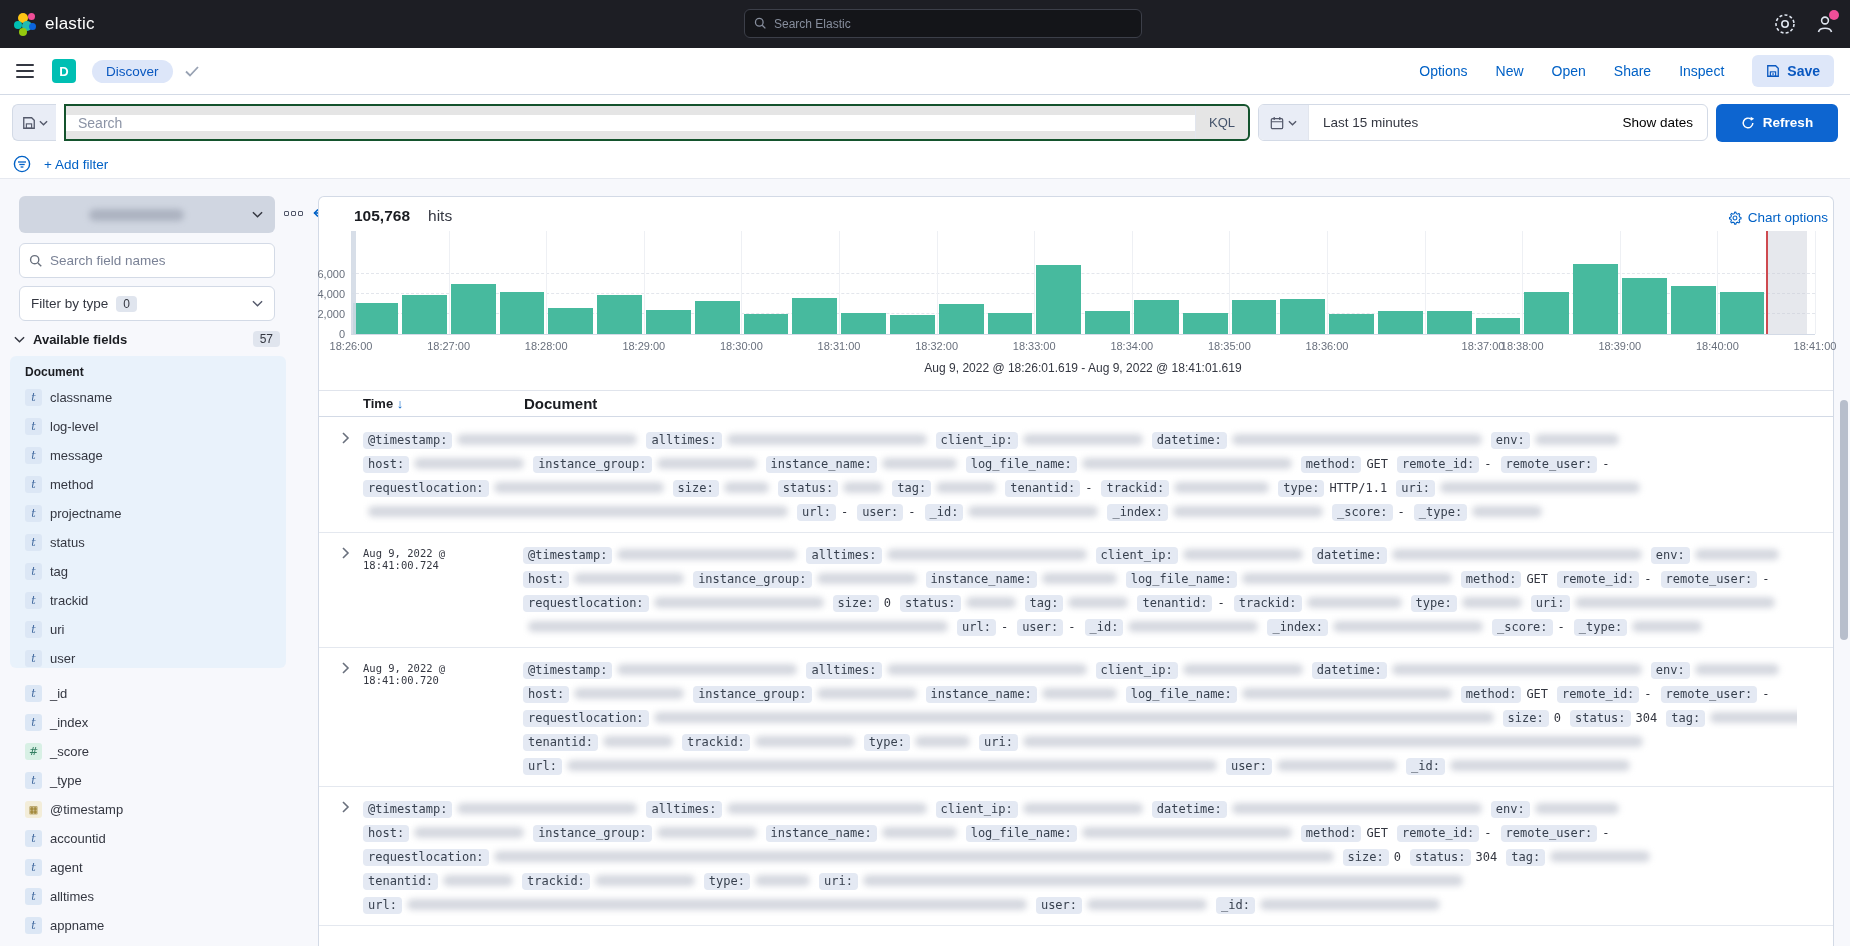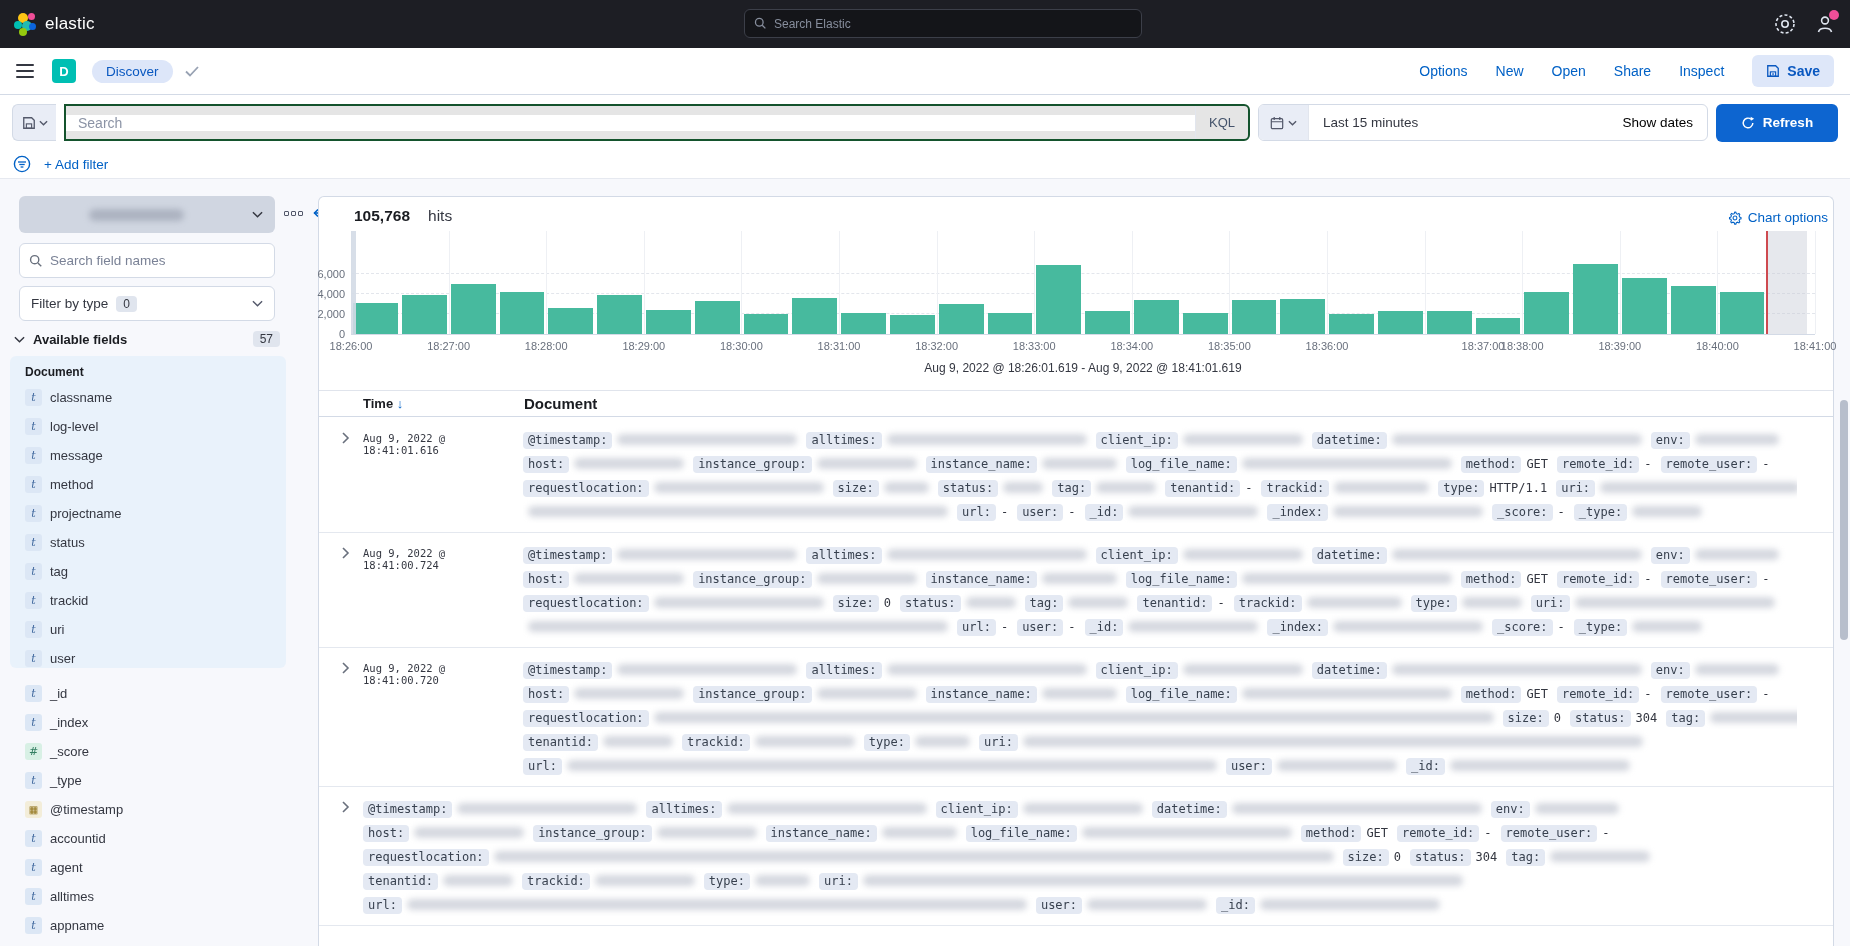--- a/index.html
+++ b/index.html
@@ -505,21 +505,20 @@
       </span>
       <span class="th-doc">Document</span>
     </div>
     <div class="rows">
         <div class="drow">
           <span class="expand">
             <svg width="9" height="12" viewBox="0 0 8 12">
               <polyline points="1.5,1 6.5,6 1.5,11" fill="none" stroke="#69707d" stroke-width="1.6"></polyline>
             </svg>
           </span>
-          <div class="rtime mono">Aug 9, 2022 @ 18:41:01.616</div>
           <div class="rdoc">
             <div class="dline"><span class="seg"><span class="chip">@timestamp:</span><span class="smudge" style="width: 180px;"></span></span><span class="seg"><span class="chip">alltimes:</span><span class="smudge" style="width: 200px;"></span></span><span class="seg"><span class="chip">client_ip:</span><span class="smudge" style="width: 120px;"></span></span><span class="seg"><span class="chip">datetime:</span><span class="smudge" style="width: 250px;"></span></span><span class="seg"><span class="chip">env:</span><span class="smudge" style="width: 84px;"></span></span></div>
             <div class="dline"><span class="seg"><span class="chip">host:</span><span class="smudge" style="width: 110px;"></span></span><span class="seg"><span class="chip">instance_group:</span><span class="smudge" style="width: 100px;"></span></span><span class="seg"><span class="chip">instance_name:</span><span class="smudge" style="width: 75px;"></span></span><span class="seg"><span class="chip">log_file_name:</span><span class="smudge" style="width: 210px;"></span></span><span class="seg"><span class="chip">method:</span><span class="segval">GET</span></span><span class="seg"><span class="chip">remote_id:</span><span class="segval">-</span></span><span class="seg"><span class="chip">remote_user:</span><span class="segval">-</span></span></div>
             <div class="dline"><span class="seg"><span class="chip">requestlocation:</span><span class="smudge" style="width: 170px;"></span></span><span class="seg"><span class="chip">size:</span><span class="smudge" style="width: 45px;"></span></span><span class="seg"><span class="chip">status:</span><span class="smudge" style="width: 40px;"></span></span><span class="seg"><span class="chip">tag:</span><span class="smudge" style="width: 60px;"></span></span><span class="seg"><span class="chip">tenantid:</span><span class="segval">-</span></span><span class="seg"><span class="chip">trackid:</span><span class="smudge" style="width: 95px;"></span></span><span class="seg"><span class="chip">type:</span><span class="segval">HTTP/1.1</span></span><span class="seg"><span class="chip">uri:</span><span class="smudge" style="width: 200px;"></span></span></div>
             <div class="dline"><span class="seg"><span class="smudge" style="width: 420px;"></span></span><span class="seg"><span class="chip">url:</span><span class="segval">-</span></span><span class="seg"><span class="chip">user:</span><span class="segval">-</span></span><span class="seg"><span class="chip">_id:</span><span class="smudge" style="width: 130px;"></span></span><span class="seg"><span class="chip">_index:</span><span class="smudge" style="width: 150px;"></span></span><span class="seg"><span class="chip">_score:</span><span class="segval">-</span></span><span class="seg"><span class="chip">_type:</span><span class="smudge" style="width: 70px;"></span></span></div>
           </div>
         </div>
         <div class="drow">
           <span class="expand">
             <svg width="9" height="12" viewBox="0 0 8 12">

